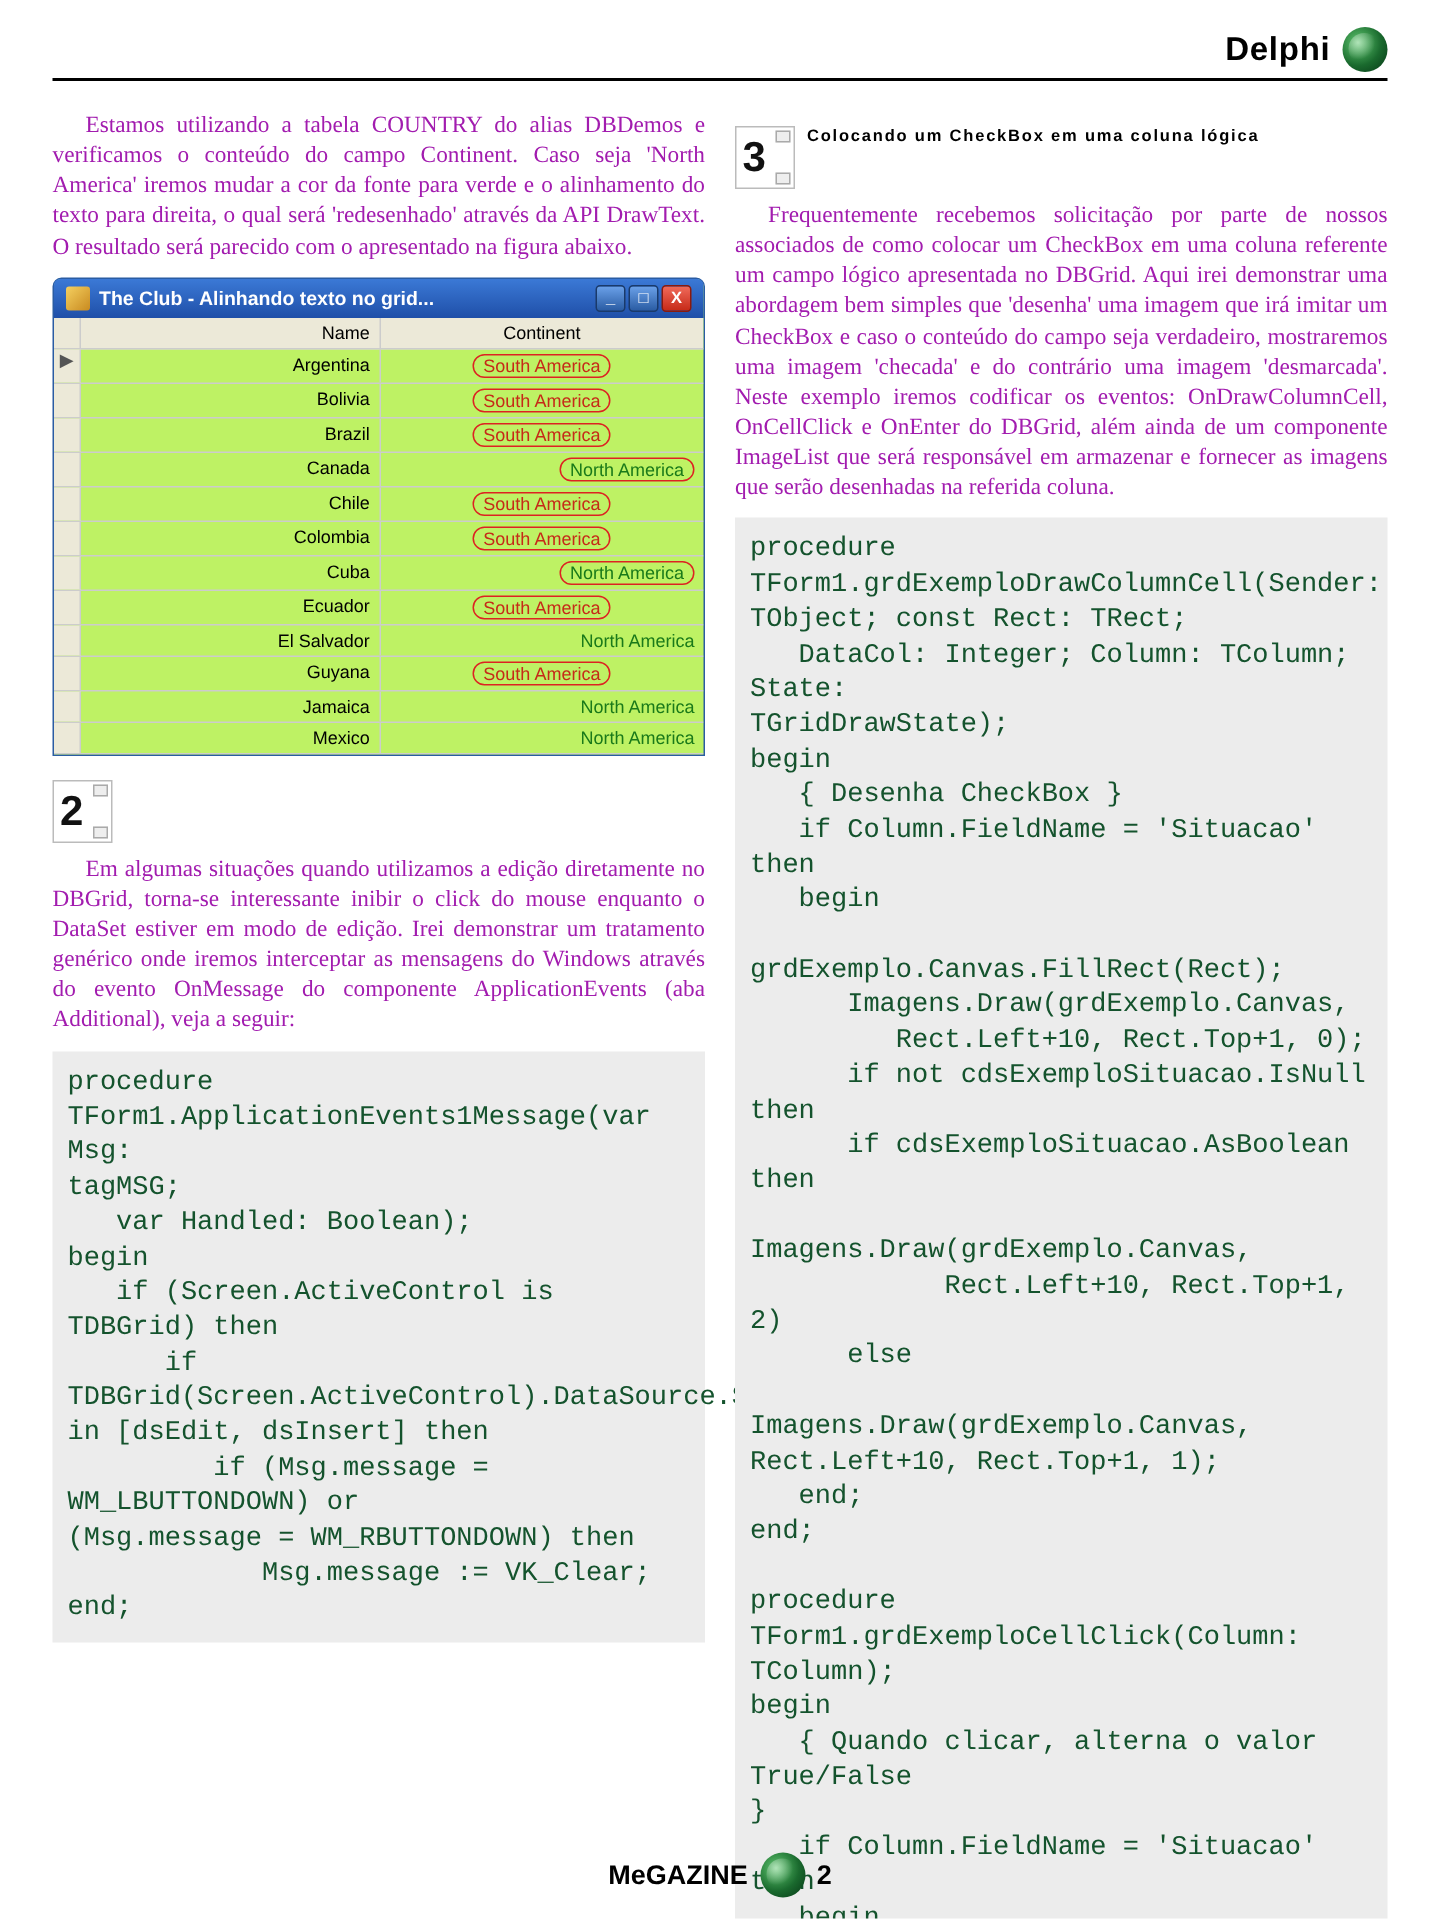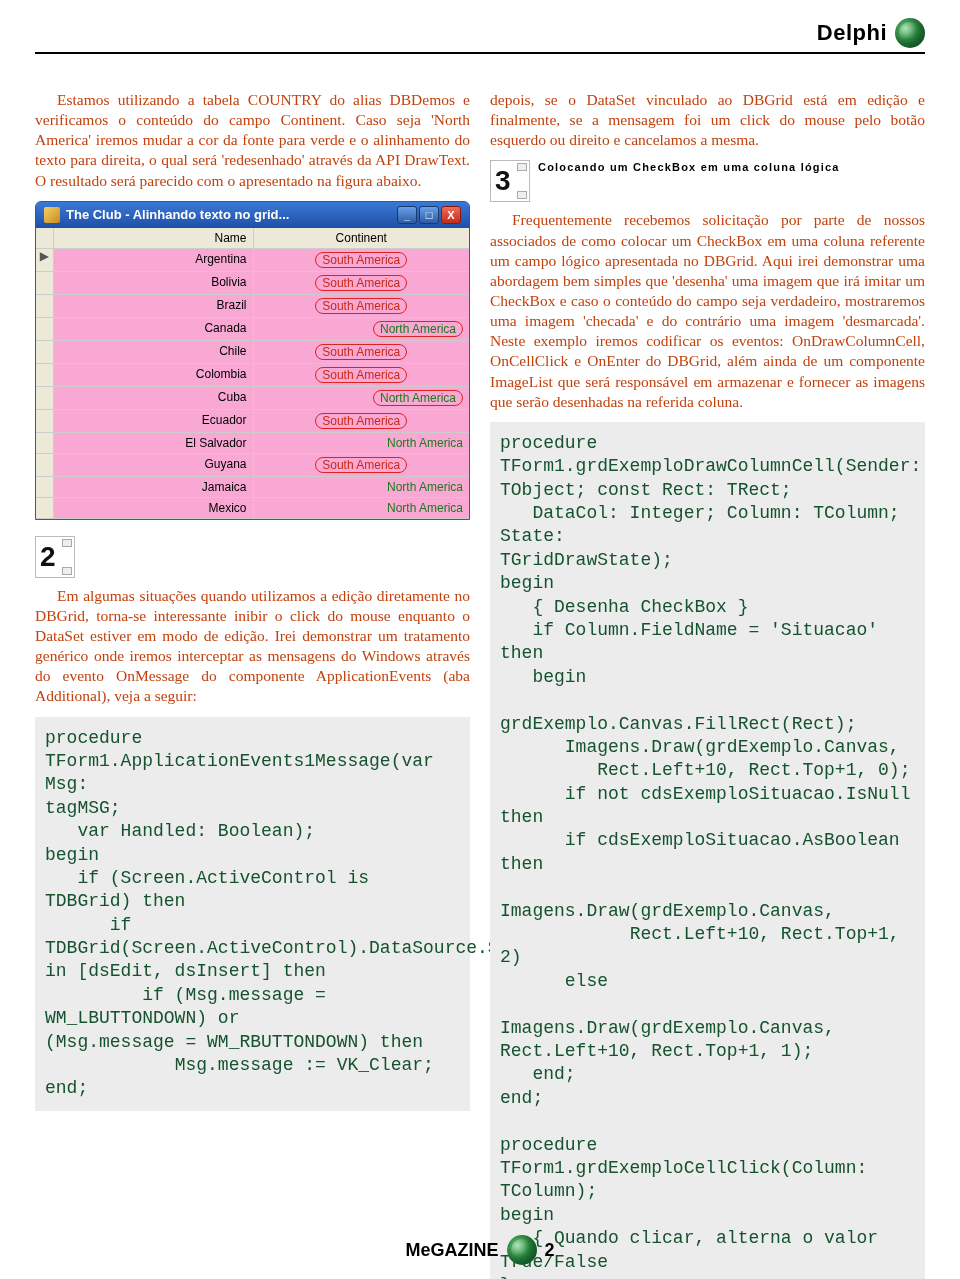--- a/index.html
+++ b/index.html
@@ -10,21 +10,21 @@
     font-family: Arial, sans-serif;
     position: relative;
     padding: 18px 35px 0 35px;
   }
   .top-bar {
     display: flex;
     justify-content: flex-end;
     align-items: center;
     border-bottom: 2px solid #000;
     padding-bottom: 4px;
-    margin-bottom: 36px;
+    margin-bottom: 20px;
     gap: 8px;
   }
   .top-title {
     font-family: Arial Black, Arial, sans-serif;
     font-weight: 900;
     font-size: 22px;
     letter-spacing: 0.5px;
   }
   .globe {
     width: 30px; height: 30px; border-radius: 50%;
@@ -40,35 +40,35 @@
   }
   .columns {
     display: flex;
     gap: 20px;
   }
   .col { width: 435px; }
   .para {
     font-family: 'Bodoni MT', 'Times New Roman', serif;
     font-size: 15.5px;
     line-height: 1.3;
-    color: #c2410c;
+    color: #a21caf;
     text-align: justify;
     margin-bottom: 10px;
   }
   .indent { text-indent: 22px; }
 
   
   .xp-window {
     width: 435px;
     border: 1px solid #2a5ca3;
     border-radius: 6px 6px 0 0;
     margin: 6px 0 16px 0;
     font-family: Tahoma, Arial, sans-serif;
     font-size: 12px;
-    background: #f9a8d4;
+    background: #bef264;
   }
   .xp-title {
     background: linear-gradient(#3b79d6, #1f4fa8);
     color: #fff;
     font-weight: bold;
     padding: 4px 8px;
     display: flex;
     align-items: center;
     justify-content: space-between;
     border-radius: 4px 4px 0 0;
@@ -291,21 +291,20 @@
 TDBGrid(Screen.ActiveControl).DataSource.State
 in [dsEdit, dsInsert] then
          if (Msg.message = WM_LBUTTONDOWN) or
 (Msg.message = WM_RBUTTONDOWN) then
             Msg.message := VK_Clear;
 end;</div>
 
   </div>
 
   <div class="col">
-    <p class="para">depois, se o DataSet vinculado ao DBGrid está em edição e finalmente, se a mensagem foi um click do mouse pelo botão esquerdo ou direito e cancelamos a mesma.</p>
 
     <div class="step">
       <div class="step-num-box">
         <span class="arrow-up"></span>
         <span class="step-num">3</span>
         <span class="arrow-down"></span>
       </div>
       <div class="step-title">Colocando um CheckBox em uma coluna lógica</div>
     </div>
 

